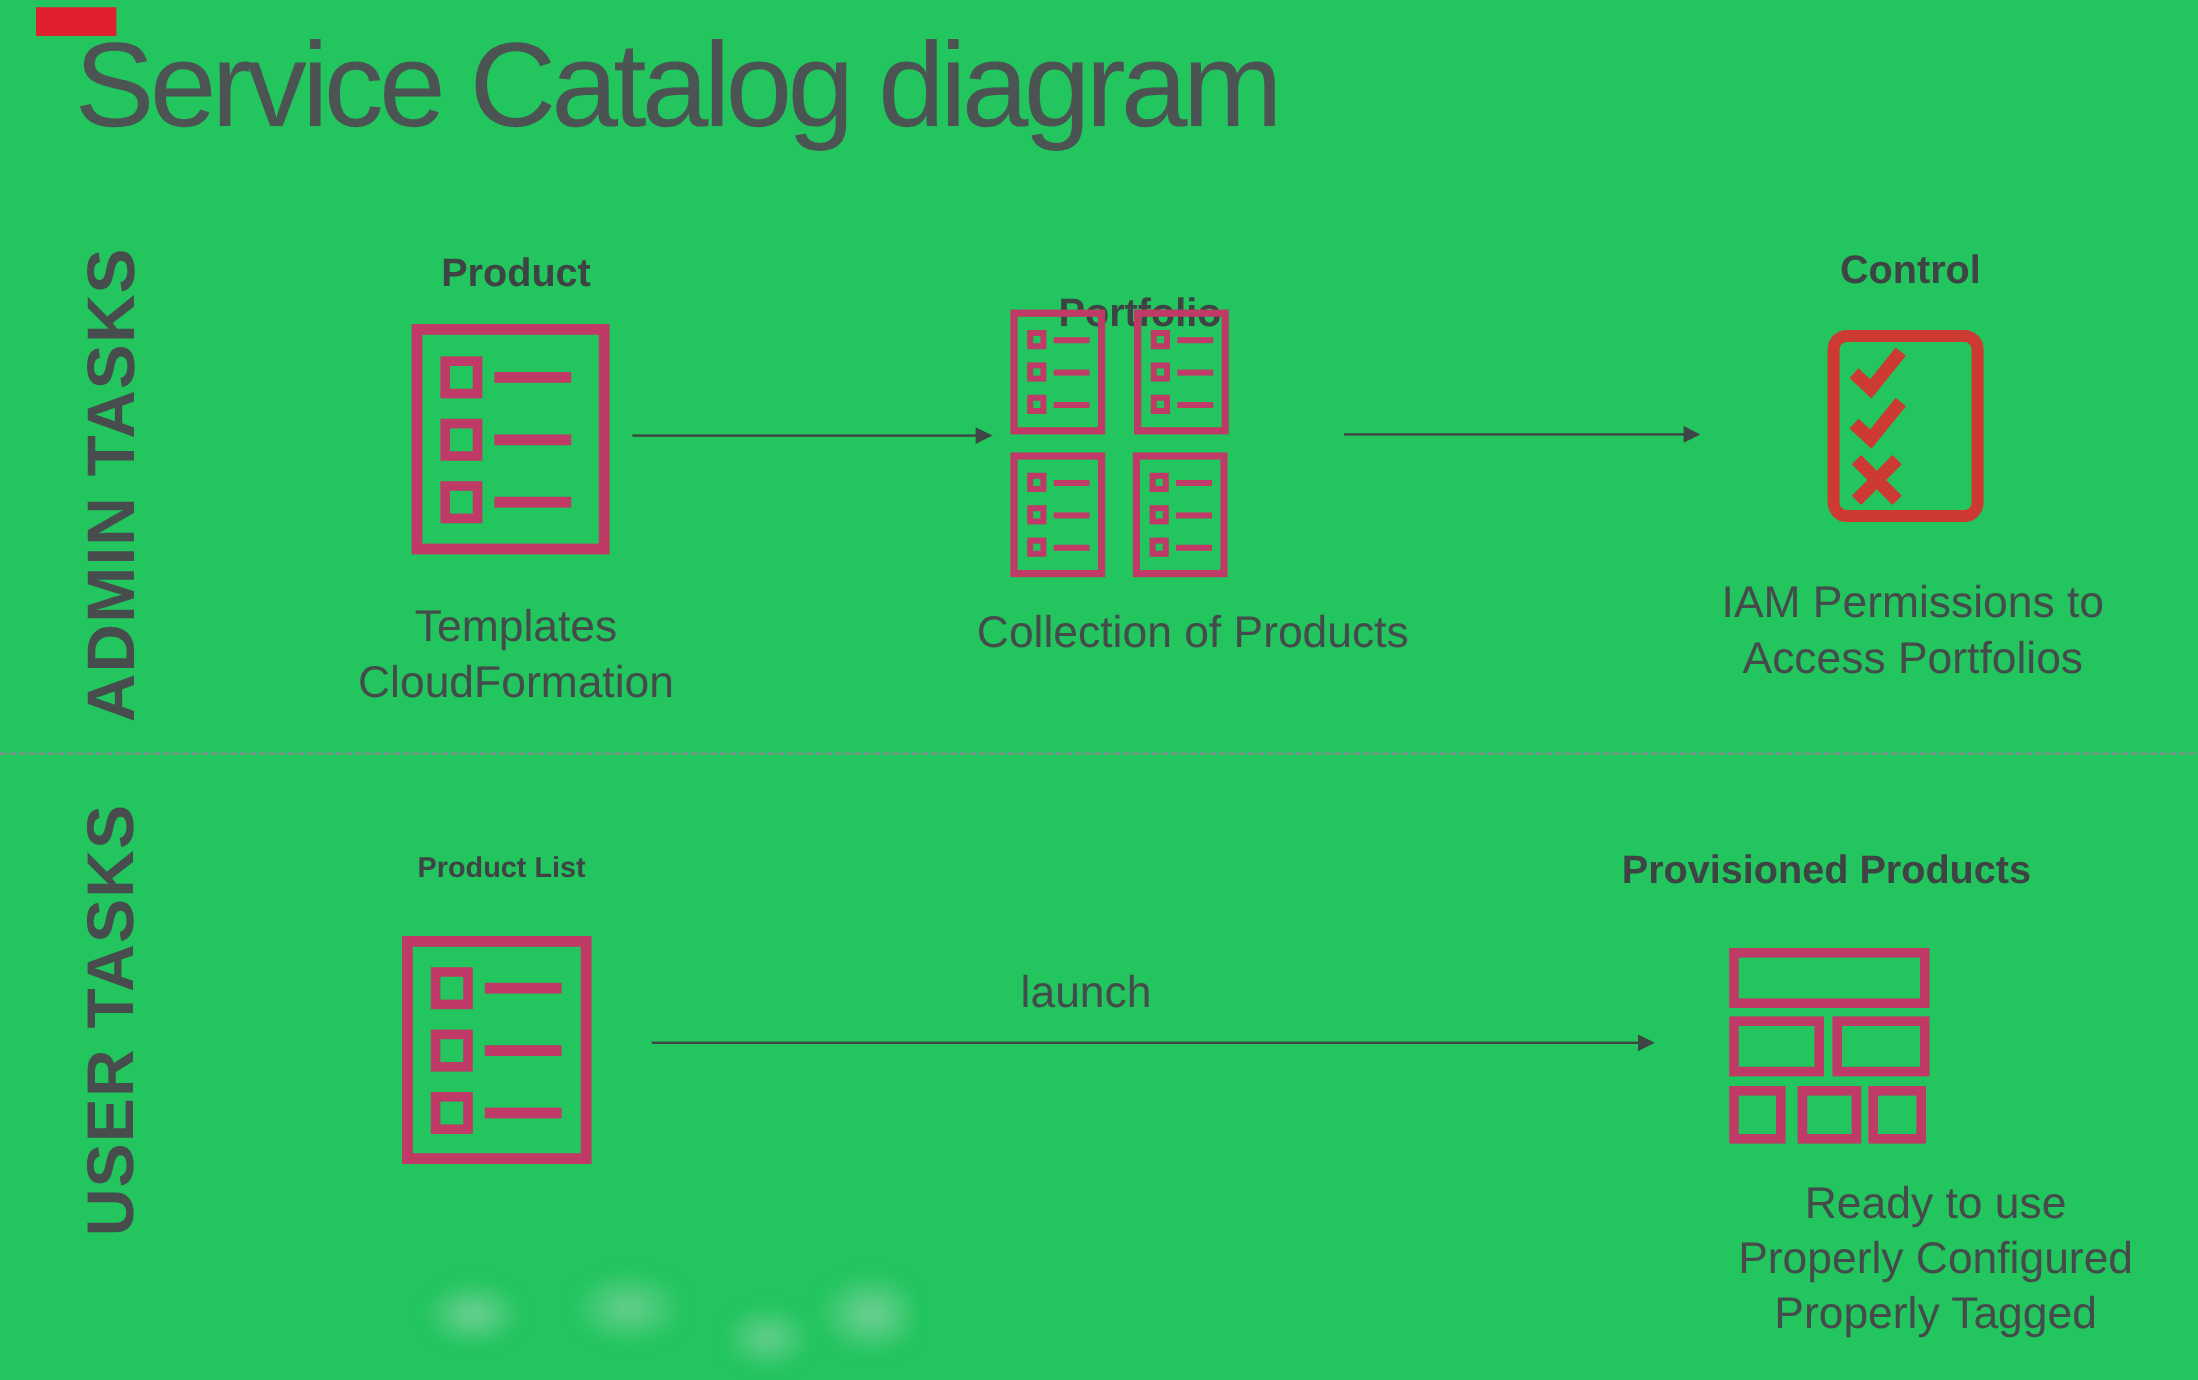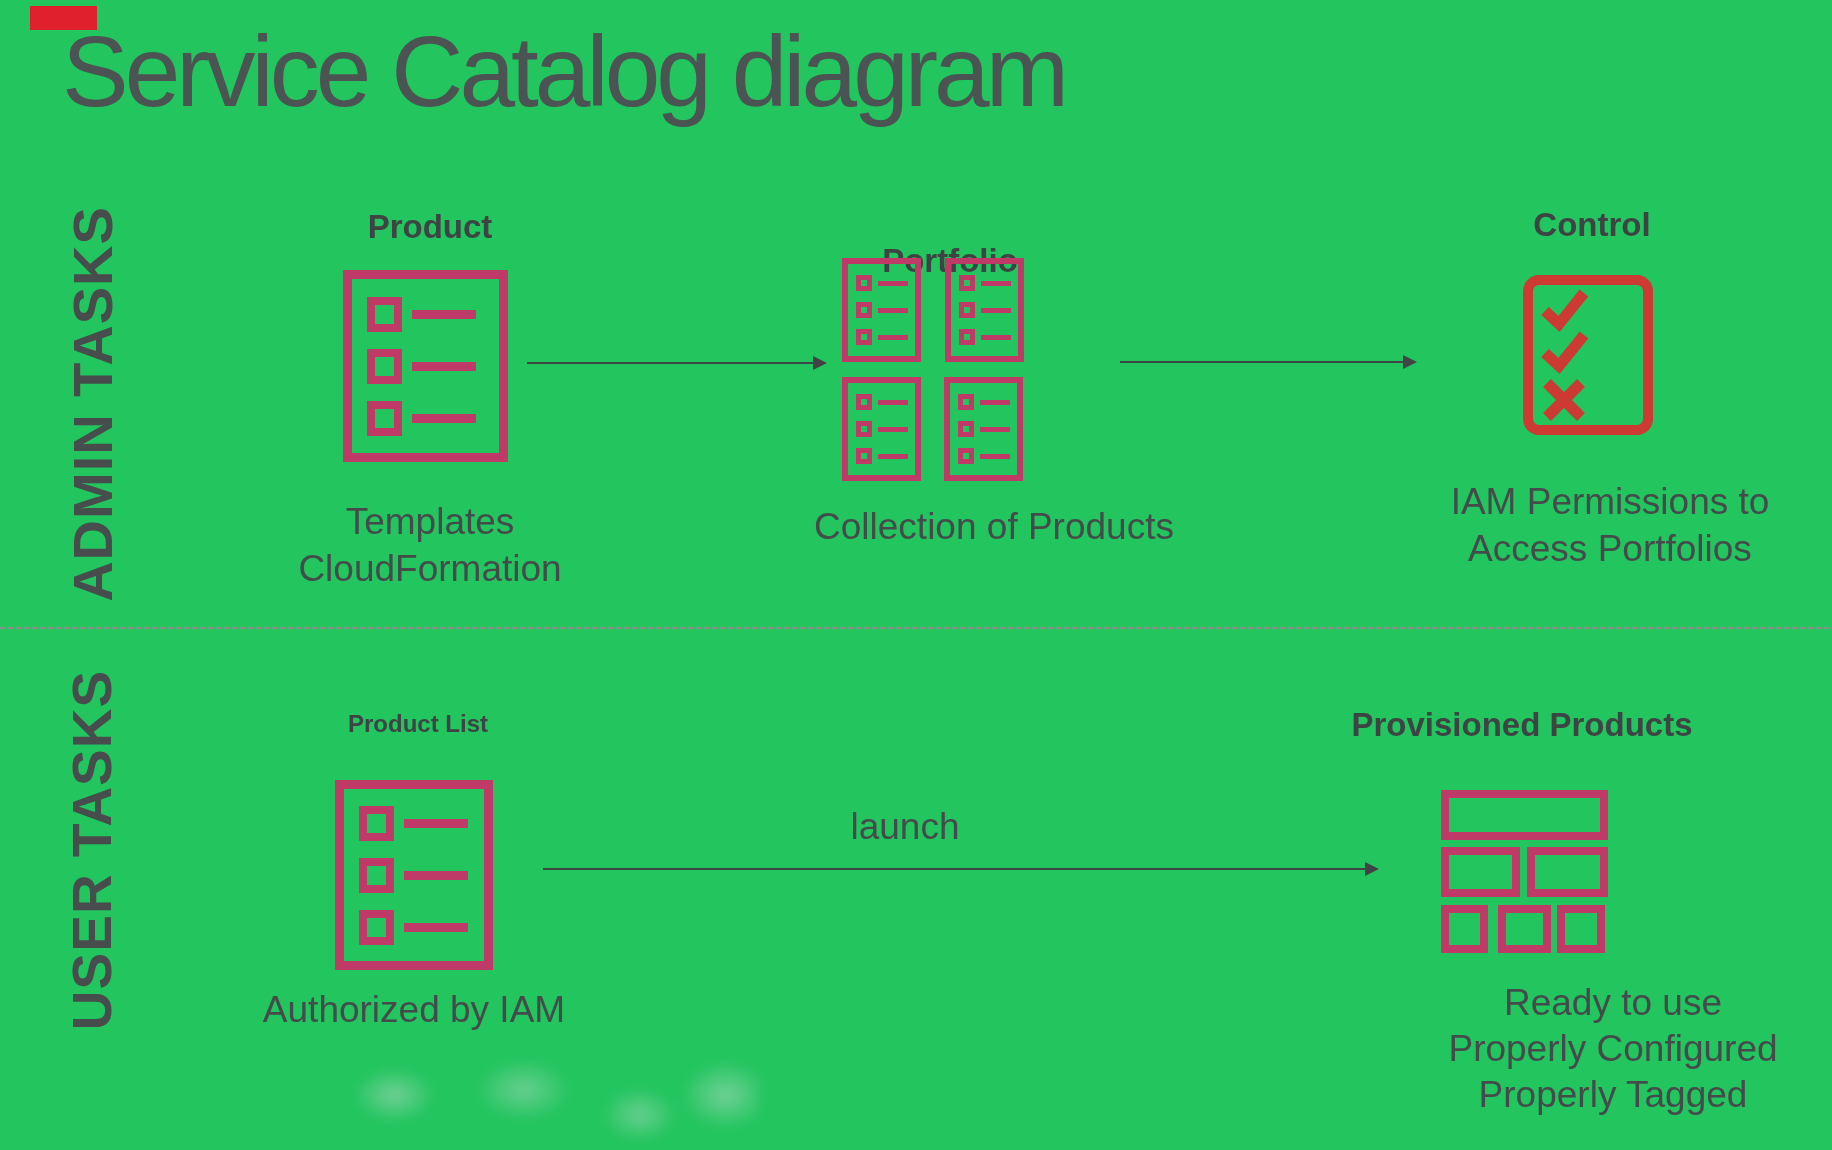--- a/index.html
+++ b/index.html
@@ -29,21 +29,21 @@
   .heading.product{left:430px;top:208px;}
   .heading.portfolio{left:950px;top:206px;margin-top:36px;}
   .heading.control{left:1592px;top:206px;}
   .heading.productlist{left:418px;top:710px;font-size:24px;}
   .heading.provisioned{left:1522px;top:706px;font-size:33px;}
 
   .caption{position:absolute;transform:translateX(-50%);text-align:center;font-size:37px;
            line-height:47px;color:var(--text);white-space:nowrap;}
   .caption.cf{left:430px;top:498px;}
   .caption.collection{left:994px;top:503px;}
-  .caption.iam{left:1594px;top:478px;margin-left:16px;}
+  .caption.iam{left:1594px;top:478px;}
   .caption.authorized{left:414px;top:986px;}
   .caption.ready{left:1613px;top:980px;line-height:46px;}
 
   .launch-label{position:absolute;transform:translateX(-50%);left:905px;top:806px;
                 font-size:37px;color:var(--text);white-space:nowrap;}
 
   .arrow{position:absolute;height:2px;background:var(--arrow);}
   .arrow::after{content:"";position:absolute;right:-13px;top:-6px;width:0;height:0;
                 border-left:14px solid var(--arrow);
                 border-top:7px solid transparent;border-bottom:7px solid transparent;}
@@ -224,23 +224,20 @@
     <div class="lrow">
         <span class="lsq"></span>
         <span class="lln"></span>
       </div>
     <div class="lrow">
         <span class="lsq"></span>
         <span class="lln"></span>
       </div>
   </div>
 
-  <div class="caption authorized">
-    <div>Authorized by IAM</div>
-  </div>
 
   <div class="launch-label">launch</div>
   <div class="arrow a3"></div>
 
   <div class="heading provisioned">Provisioned Products</div>
 
   <div class="bricks">
     <div class="brick b-top"></div>
     <div class="brick b-m1"></div>
     <div class="brick b-m2"></div>

